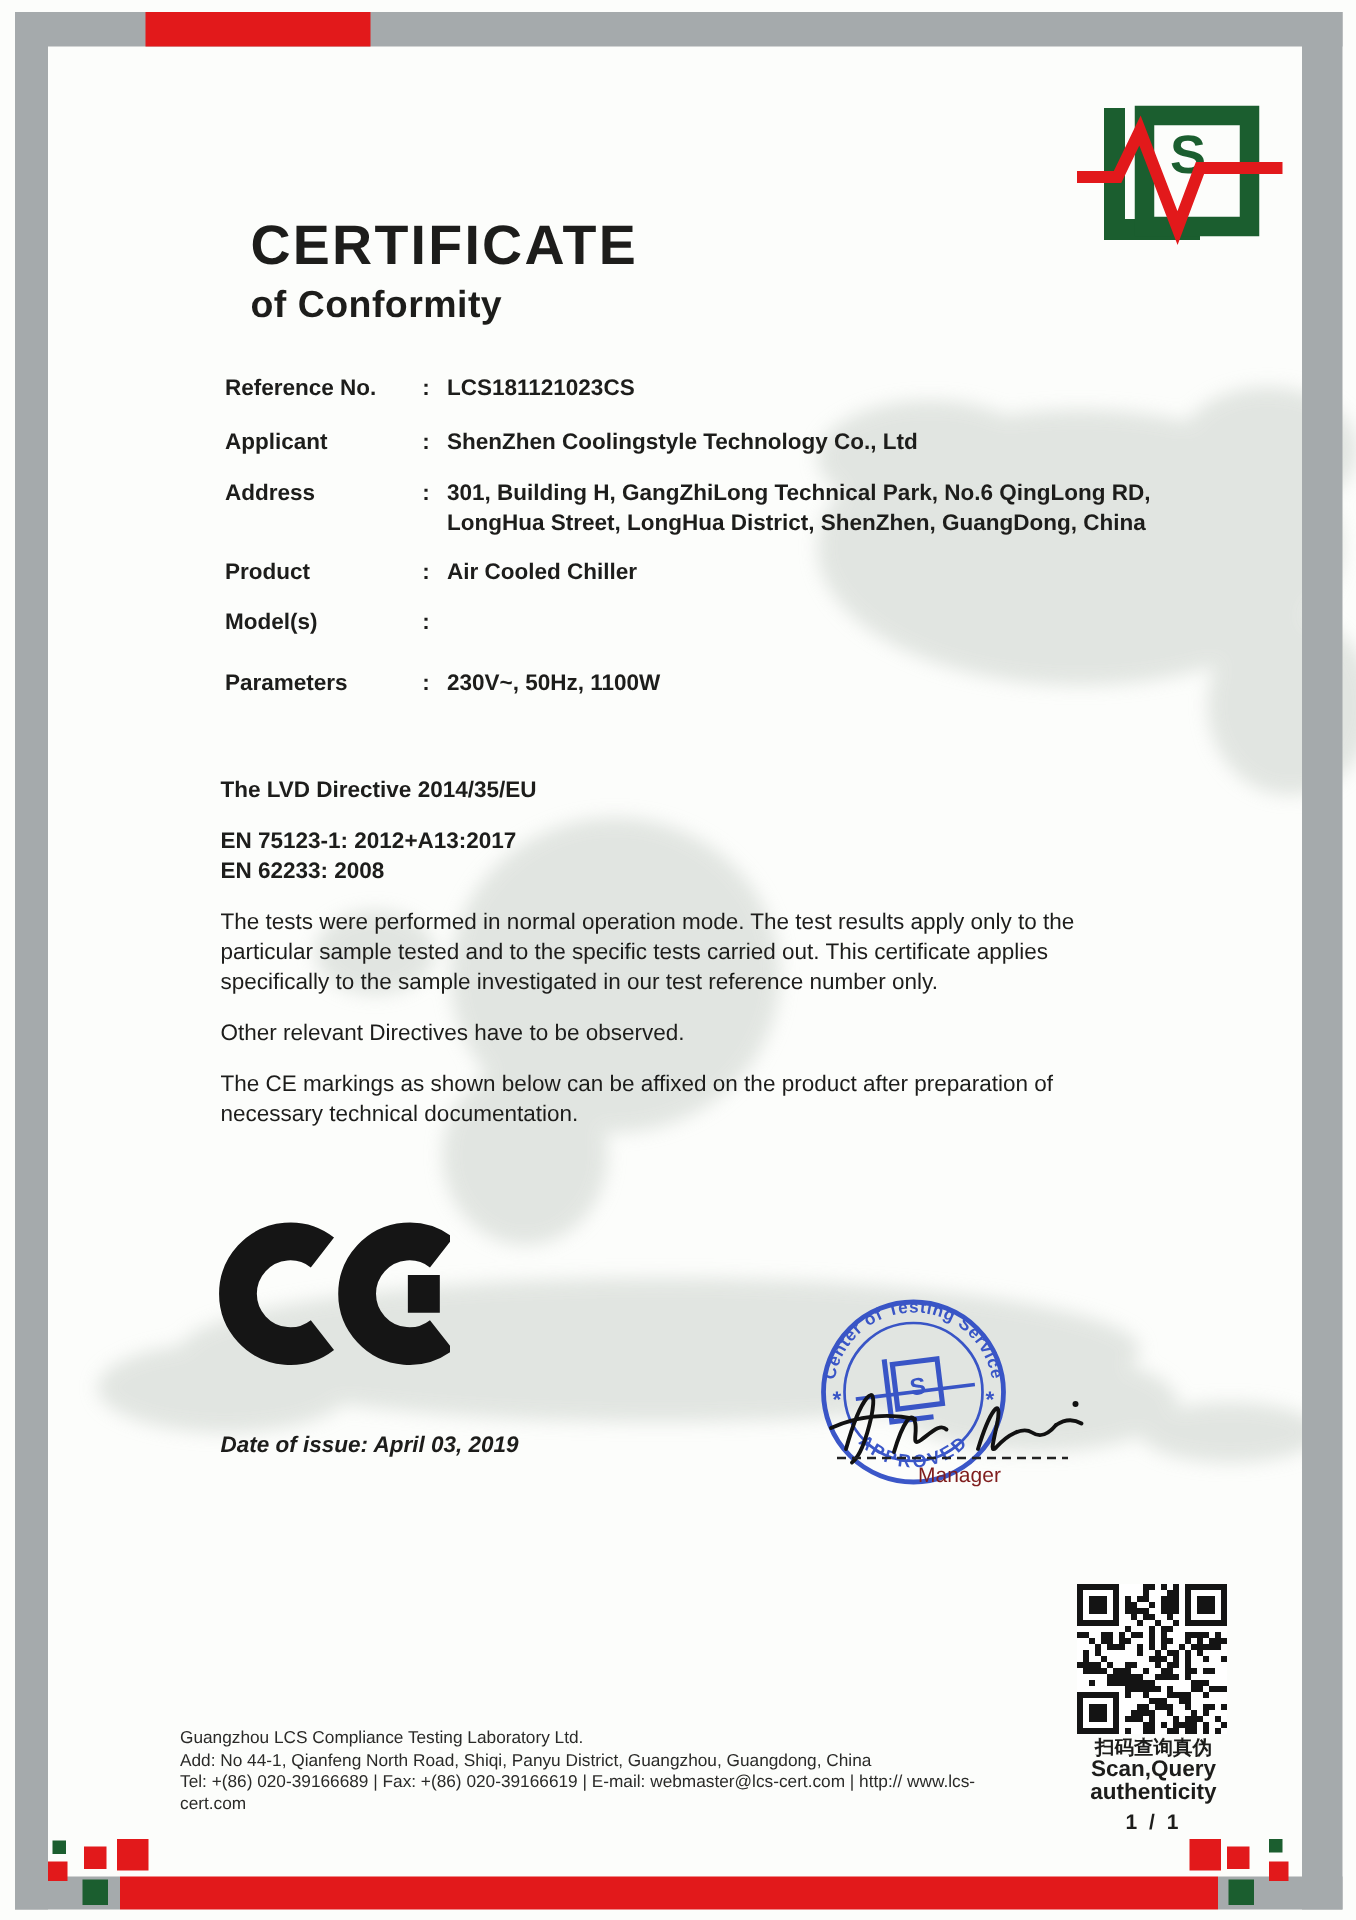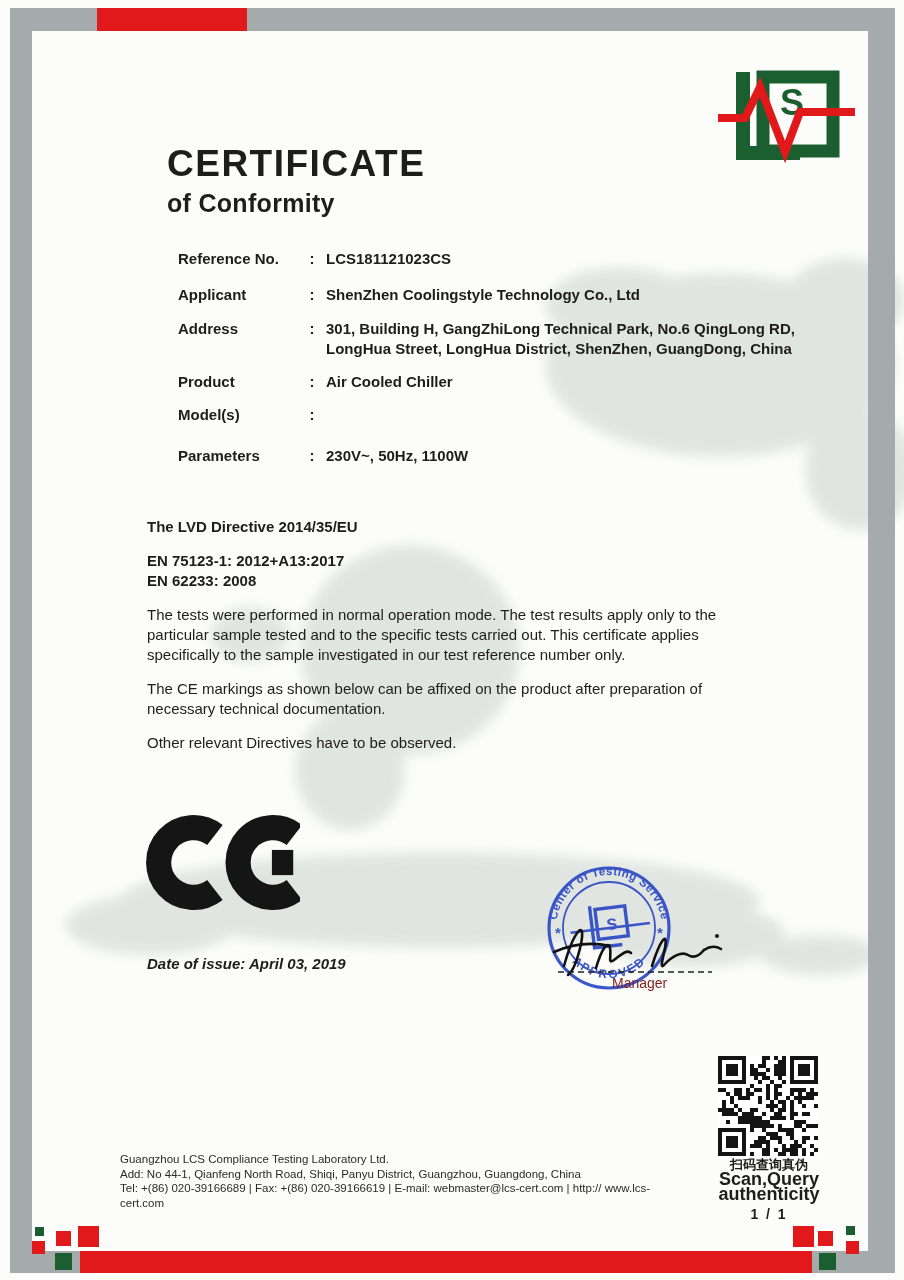--- a/index.html
+++ b/index.html
@@ -24,34 +24,34 @@
   .frame-red{background:var(--red);z-index:2;}
   
   .sq{z-index:3;}
   .sq.red{background:var(--red);}
   .sq.green{background:var(--green);}
   
   .content{z-index:4;}
   .title1{font-size:37px;font-weight:bold;letter-spacing:1.5px;line-height:1;text-align:right;}
   .title2{font-size:25px;font-weight:bold;margin-top:7px;letter-spacing:0.3px;}
   .fields{width:648px;font-size:15px;line-height:20px;font-weight:bold;}
-  .frow{display:flex;align-items:flex-start;margin-left:28px;}
+  .frow{display:flex;align-items:flex-start;}
   .frow .lbl{width:120px;flex:none;}
   .frow .colon{width:28px;flex:none;text-align:center;}
   .frow .val{width:494px;}
   .mb16{margin-bottom:16px}.mb14{margin-bottom:14px}.mb13{margin-bottom:13px}.mb21{margin-bottom:21px}
   .bodytext{width:592px;font-size:15px;line-height:20px;}
   .bodytext p{margin:0 0 14px 0;}
   .bodytext .bold{font-weight:bold;}
   .date-issue{font-size:15px;font-weight:bold;font-style:italic;}
   .manager{font-size:14px;color:#7f1d1d;}
   .footer-left{font-size:11.5px;line-height:14.5px;color:#2a2a28;}
   .footer-right{width:170px;text-align:center;}
   .footer-right .zh{font-size:13px;font-weight:bold;line-height:15px;}
-  .footer-right .en{font-size:18px;font-weight:bold;line-height:15px;}
+  .footer-right .en{font-size:15px;font-weight:bold;line-height:15px;}
   .footer-right .pg{font-size:14px;font-weight:bold;margin-top:4px;letter-spacing:2px;}
   svg text{font-family:"Liberation Sans","DejaVu Sans",sans-serif;}
 </style>
 </head>
 <body>
 
 <svg id="watermark" class="abs" width="904" height="1280">
   <defs>
       <filter id="wmb" x="-30%" y="-30%" width="160%" height="160%">
         <feGaussianBlur stdDeviation="6"></feGaussianBlur>
@@ -139,22 +139,22 @@
     <span class="colon">:</span>
     <span class="val">230V~, 50Hz, 1100W</span>
   </div>
 </div>
 
 <div class="abs content bodytext" style="left:147px;top:517px">
   <p class="bold">The LVD Directive 2014/35/EU</p>
   <p class="bold" style="margin-bottom:0">EN 75123-1: 2012+A13:2017</p>
   <p class="bold">EN 62233: 2008</p>
   <p>The tests were performed in normal operation mode. The test results apply only to the particular sample tested and to the specific tests carried out. This certificate applies specifically to the sample investigated in our test reference number only.</p>
+  <p>Other relevant Directives have to be observed.</p>
   <p>The CE markings as shown below can be affixed on the product after preparation of necessary technical documentation.</p>
-  <p>Other relevant Directives have to be observed.</p>
 </div>
 
 <svg class="abs content" style="left:145px;top:812px" width="155" height="102" viewBox="0 0 160 105">
   <g stroke="#151515" stroke-width="26" fill="none">
     <path d="M72.2,23.6 A36 36 0 1 0 72.2,80.4"></path>
     <path d="M154.2,23.6 A36 36 0 1 0 154.2,80.4"></path>
     <path d="M131,52 H153"></path>
   </g>
 </svg>
 

